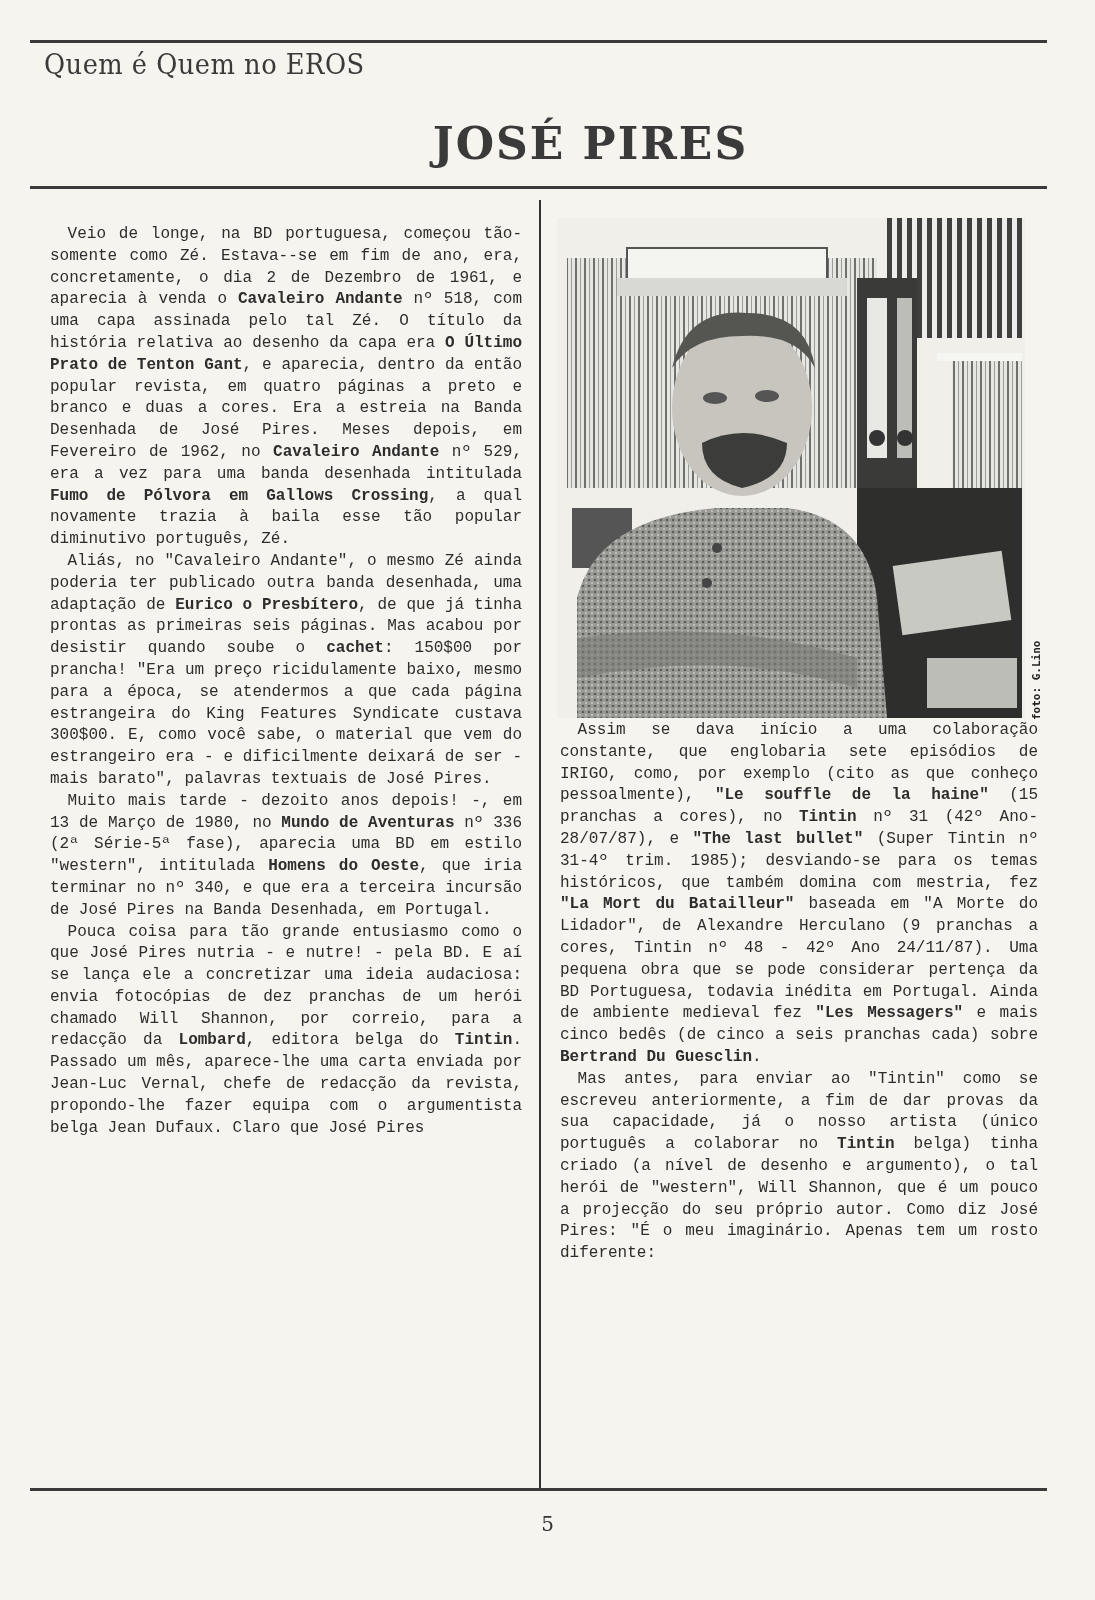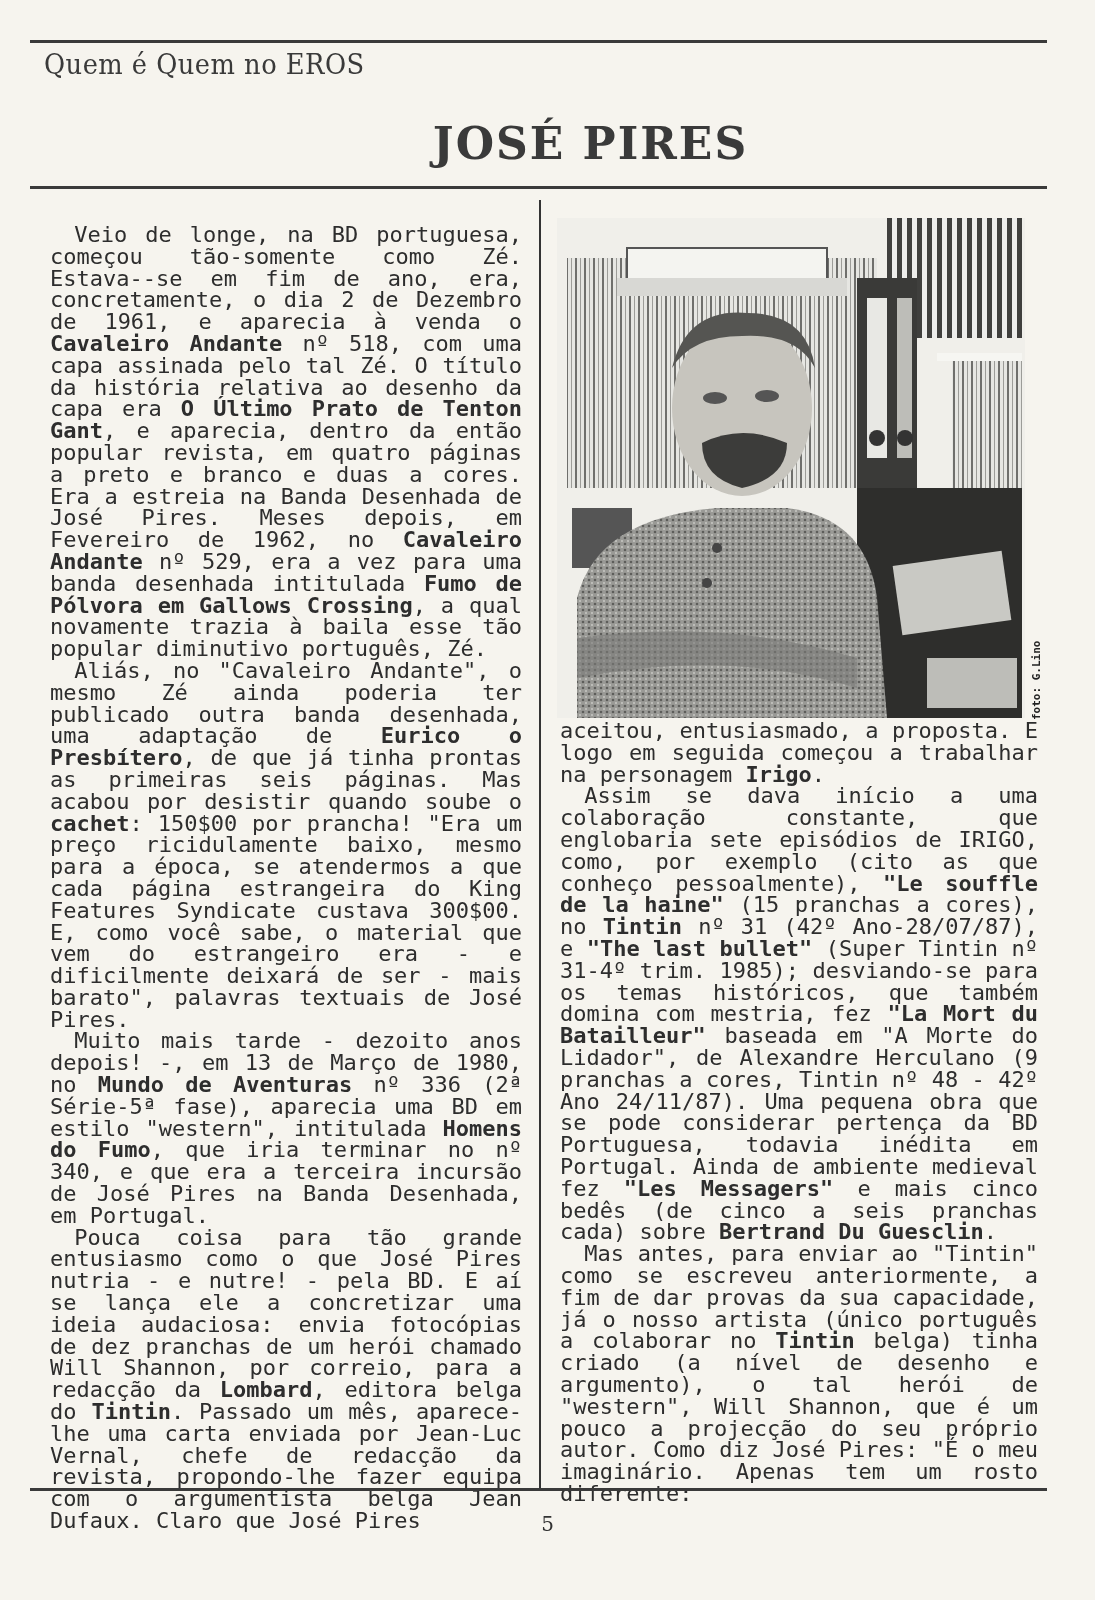--- a/index.html
+++ b/index.html
@@ -11,21 +11,21 @@
   .section-title {
     position:absolute; left:44px; top:48px; font-family:"DejaVu Serif","Liberation Serif",serif;
     font-size:28px; letter-spacing:0.5px; color:#3a3a3a; transform:scaleX(0.92); transform-origin:left;
   }
   .main-title {
     position:absolute; left:0; right:0; top:118px; text-align:center;
     font-family:"DejaVu Serif","Liberation Serif",serif; font-size:44px; font-weight:bold;
     letter-spacing:2px; color:#3a3a3a; padding-left:86px;
   }
   .col {
-    position:absolute; font-size:22px; line-height:21.8px; text-align:justify; color:#2d2d2d;
+    position:absolute; font-size:16px; line-height:21.8px; text-align:justify; color:#2d2d2d;font-family:Liberation Mono, monospace;
   }
   .col p { margin:0; text-indent:0; }
   .col p.ind { text-indent:1.1em; }
   .col b { font-weight:bold; }
   .col-left { left:50px; top:224px; width:472px; }
   .col-right { left:560px; top:720px; width:478px; }
   .divider { position:absolute; left:539px; top:200px; width:2px; height:1290px; background:#333; }
   .photo {
     position:absolute; left:557px; top:218px; width:468px; height:500px; overflow:hidden;
     background:#ddd;
@@ -44,21 +44,21 @@
 <body>
 
 <div class="rule" style="top:40px;"></div>
 <div class="section-title">Quem é Quem no EROS</div>
 <div class="main-title">JOSÉ PIRES</div>
 <div class="rule" style="top:186px;"></div>
 
 <div class="col col-left" id="colL">
     <p class="ind">Veio de longe, na BD portuguesa, começou tão-somente como Zé. Estava--se em fim de ano, era, concretamente, o dia 2 de Dezembro de 1961, e aparecia à venda o <b>Cavaleiro Andante</b> nº 518, com uma capa assinada pelo tal Zé. O título da história relativa ao desenho da capa era <b>O Último Prato de Tenton Gant</b>, e aparecia, dentro da então popular revista, em quatro páginas a preto e branco e duas a cores. Era a estreia na Banda Desenhada de José Pires. Meses depois, em Fevereiro de 1962, no <b>Cavaleiro Andante</b> nº 529, era a vez para uma banda desenhada intitulada <b>Fumo de Pólvora em Gallows Crossing</b>, a qual novamente trazia à baila esse tão popular diminutivo português, Zé.</p>
     <p class="ind">Aliás, no "Cavaleiro Andante", o mesmo Zé ainda poderia ter publicado outra banda desenhada, uma adaptação de <b>Eurico o Presbítero</b>, de que já tinha prontas as primeiras seis páginas. Mas acabou por desistir quando soube o <b>cachet</b>: 150$00 por prancha! "Era um preço ricidulamente baixo, mesmo para a época, se atendermos a que cada página estrangeira do King Features Syndicate custava 300$00. E, como você sabe, o material que vem do estrangeiro era - e dificilmente deixará de ser - mais barato", palavras textuais de José Pires.</p>
-    <p class="ind">Muito mais tarde - dezoito anos depois! -, em 13 de Março de 1980, no <b>Mundo de Aventuras</b> nº 336 (2ª Série-5ª fase), aparecia uma BD em estilo "western", intitulada <b>Homens do Fumo</b>, que iria terminar no nº 340, e que era a terceira incursão de José Pires na Banda Desenhada, em Portugal.</p>
+    <p class="ind">Muito mais tarde - dezoito anos depois! -, em 13 de Março de 1980, no <b>Mundo de Aventuras</b> nº 336 (2ª Série-5ª fase), aparecia uma BD em estilo "western", intitulada <b>Homens do Oeste</b>, que iria terminar no nº 340, e que era a terceira incursão de José Pires na Banda Desenhada, em Portugal.</p>
     <p class="ind">Pouca coisa para tão grande entusiasmo como o que José Pires nutria - e nutre! - pela BD. E aí se lança ele a concretizar uma ideia audaciosa: envia fotocópias de dez pranchas de um herói chamado Will Shannon, por correio, para a redacção da <b>Lombard</b>, editora belga do <b>Tintin</b>. Passado um mês, aparece-lhe uma carta enviada por Jean-Luc Vernal, chefe de redacção da revista, propondo-lhe fazer equipa com o argumentista belga Jean Dufaux. Claro que José Pires</p>
   </div>
 
 <div class="divider"></div>
 
 <div class="photo">
   <svg width="468" height="500" viewBox="0 0 468 500">
     <defs>
       <pattern id="knit" width="6" height="6" patternUnits="userSpaceOnUse">
         <rect width="6" height="6" fill="#9a9a96"></rect>
@@ -103,19 +103,18 @@
     <ellipse cx="158" cy="180" rx="12" ry="6" fill="#555"></ellipse>
     <ellipse cx="210" cy="178" rx="12" ry="6" fill="#555"></ellipse>
     <path d="M145 225 Q185 205 230 225 Q230 260 185 270 Q145 260 145 225 Z" fill="#3c3c3a"></path>
     <circle cx="160" cy="330" r="5" fill="#444"></circle>
     <circle cx="150" cy="365" r="5" fill="#444"></circle>
   </svg>
 </div>
 <div class="credit">foto: G.Lino</div>
 
 <div class="col col-right" id="colR">
-    <p class="">aceitou, entusiasmado, a proposta. E logo em seguida começou a trabalhar na personagem <b>Irigo</b>.</p>
     <p class="ind">Assim se dava início a uma colaboração constante, que englobaria sete episódios de IRIGO, como, por exemplo (cito as que conheço pessoalmente), <b>"Le souffle de la haine"</b> (15 pranchas a cores), no <b>Tintin</b> nº 31 (42º Ano-28/07/87), e <b>"The last bullet"</b> (Super Tintin nº 31-4º trim. 1985); desviando-se para os temas históricos, que também domina com mestria, fez <b>"La Mort du Batailleur"</b> baseada em "A Morte do Lidador", de Alexandre Herculano (9 pranchas a cores, Tintin nº 48 - 42º Ano 24/11/87). Uma pequena obra que se pode considerar pertença da BD Portuguesa, todavia inédita em Portugal. Ainda de ambiente medieval fez <b>"Les Messagers"</b> e mais cinco bedês (de cinco a seis pranchas cada) sobre <b>Bertrand Du Guesclin</b>.</p>
     <p class="ind">Mas antes, para enviar ao "Tintin" como se escreveu anteriormente, a fim de dar provas da sua capacidade, já o nosso artista (único português a colaborar no <b>Tintin</b> belga) tinha criado (a nível de desenho e argumento), o tal herói de "western", Will Shannon, que é um pouco a projecção do seu próprio autor. Como diz José Pires: "É o meu imaginário. Apenas tem um rosto diferente:</p>
   </div>
 
 <div class="rule" style="top:1488px;"></div>
 <div class="page-number">5</div>
 
 </body></html>

